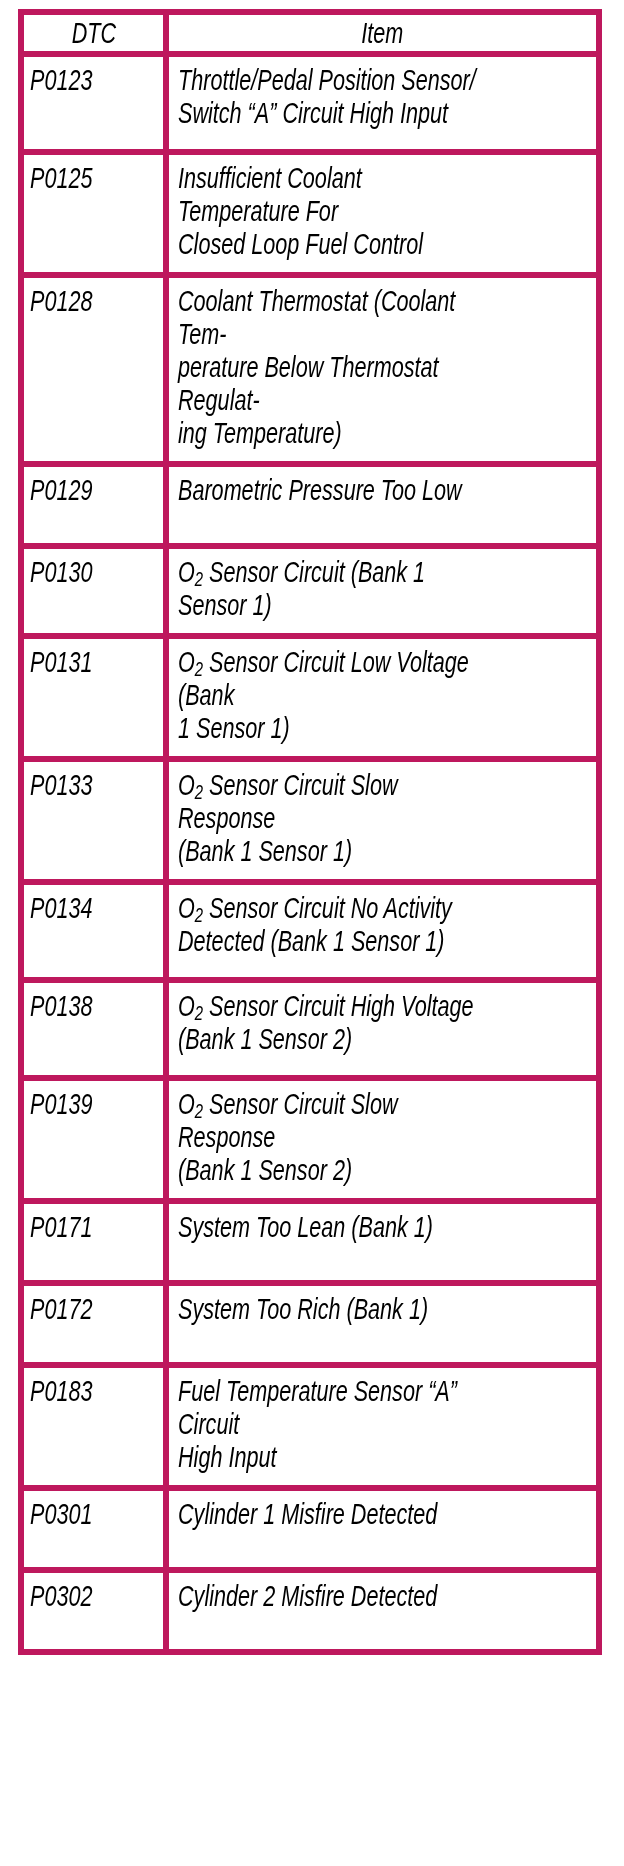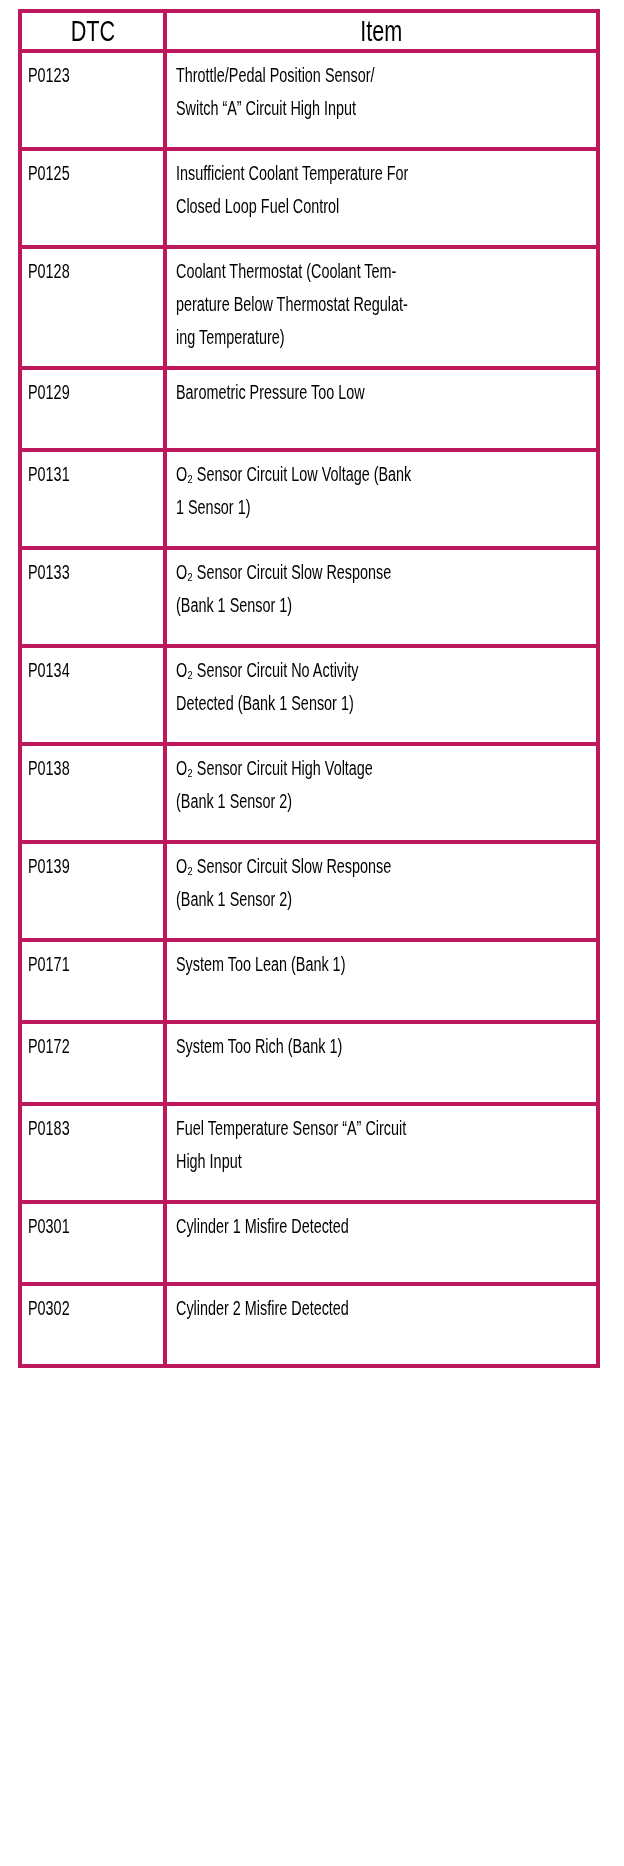--- a/index.html
+++ b/index.html
@@ -20,33 +20,34 @@
     position: absolute;
     left: 18px; top: 9px;
     width: 578px;
     border-collapse: collapse;
     table-layout: fixed;
     border: 4px solid #000;
   }
   col.c-dtc  { width: 145px; }
   col.c-item { width: 433px; }
   th, td {
-    border: 4px solid #be185d;
+    border: 6px solid #be185d;
     vertical-align: top;
     padding: 0;
+    font-style: italic;
   }
   th {
     height: 36px;
     vertical-align: middle;
     text-align: center;
     font-size: 30px;
     font-weight: normal;
   }
   td {
-    font-size: 20px;
+    font-size: 30px;
     line-height: 33px;
     padding: 6px 2px 12px 6px;
   }
   td.item-cell { padding-left: 9px; }
   tr.short { height: 82px; }
   tr.tall  { height: 98px; }
   
   .squeeze {
     display: inline-block;
     transform: scaleX(0.72);
@@ -88,20 +89,24 @@
         <tr class="tall">
           <td class="dtc-cell"><span class="squeeze">P0128</span></td>
           <td class="item-cell"><span class="squeeze">Coolant Thermostat (Coolant Tem-
 perature Below Thermostat Regulat-
 ing Temperature)</span></td>
         </tr>
         <tr class="short">
           <td class="dtc-cell"><span class="squeeze">P0129</span></td>
           <td class="item-cell"><span class="squeeze">Barometric Pressure Too Low</span></td>
         </tr>
+        <tr class="short">
+          <td class="dtc-cell"><span class="squeeze">P0130</span></td>
+          <td class="item-cell"><span class="squeeze">O₂ Sensor Circuit (Bank 1 Sensor 1)</span></td>
+        </tr>
         <tr class="tall">
           <td class="dtc-cell"><span class="squeeze">P0131</span></td>
           <td class="item-cell"><span class="squeeze">O₂ Sensor Circuit Low Voltage (Bank
 1 Sensor 1)</span></td>
         </tr>
         <tr class="tall">
           <td class="dtc-cell"><span class="squeeze">P0133</span></td>
           <td class="item-cell"><span class="squeeze">O₂ Sensor Circuit Slow Response
 (Bank 1 Sensor 1)</span></td>
         </tr>

